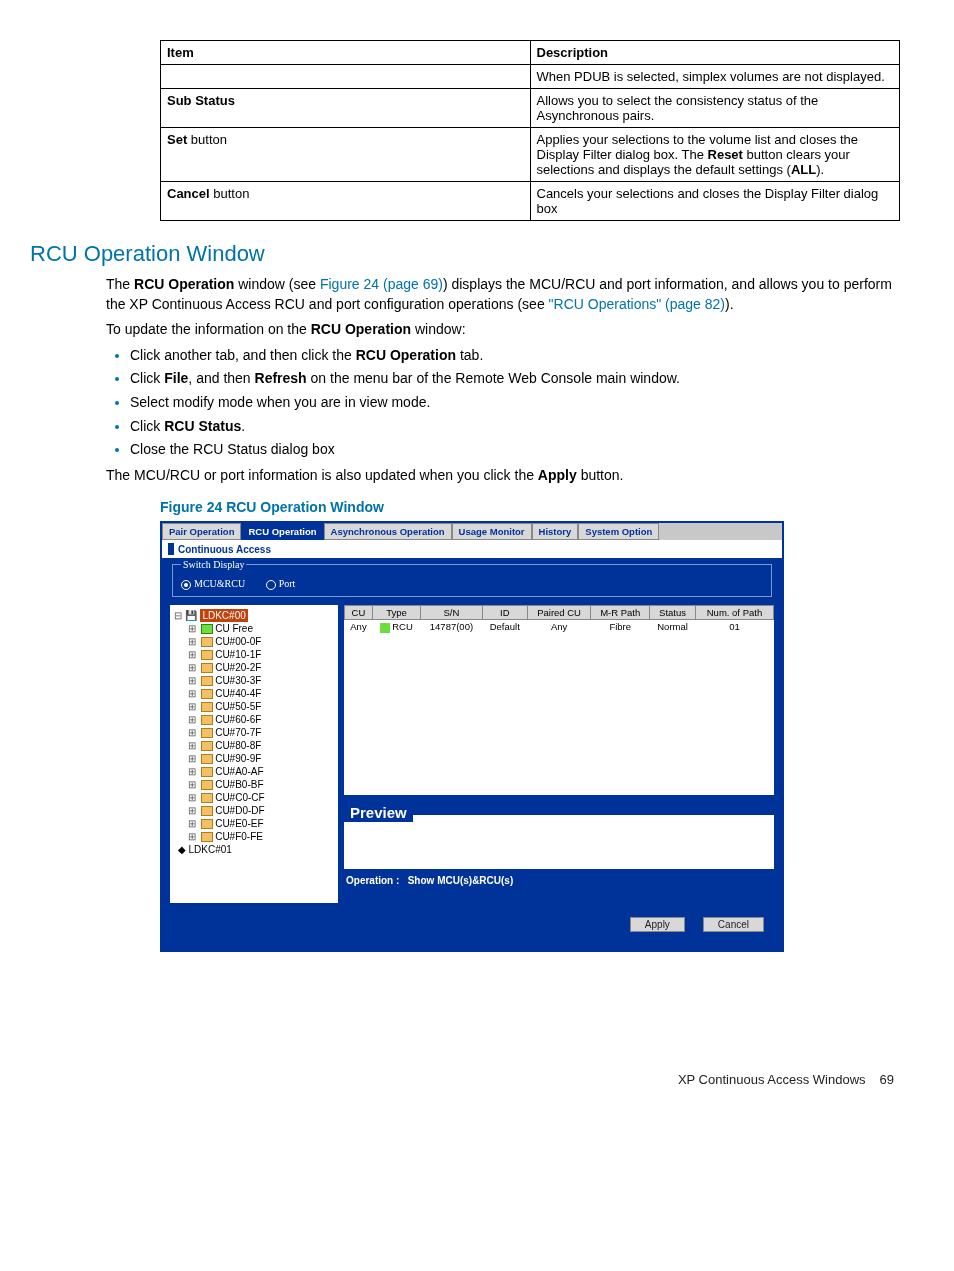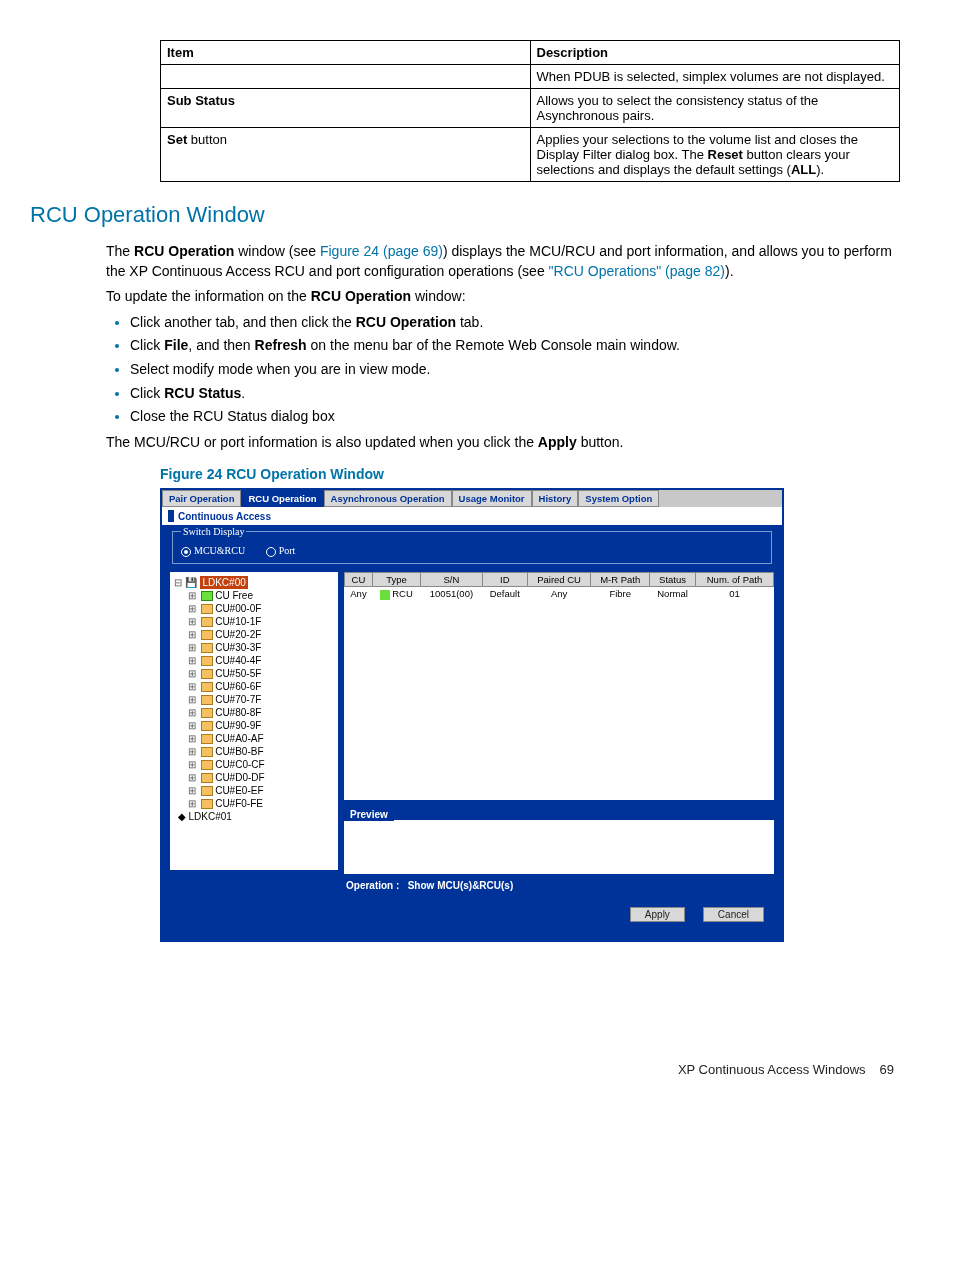--- a/index.html
+++ b/index.html
@@ -25,21 +25,21 @@
     font-size: 13px;
   }
   .def-table th {
     font-weight: bold;
   }
   h2.section-heading {
     font-family: Arial, sans-serif;
     font-weight: normal;
     font-size: 22px;
     color: #0073a8;
-    margin: 20px 0 14px 0;
+    margin: 20px 0 8px 0;
   }
   .body-text {
     margin-left: 76px;
     font-size: 14px;
     line-height: 1.4;
   }
   .body-text p { margin: 6px 0; }
   .bold { font-weight: bold; }
   a.link { color: #0073a8; text-decoration: none; }
   ul.steps {
@@ -147,42 +147,42 @@
   }
   .folder.green { background:#6adf3e;border-color:#2a8a0a;}
   .right-stack {
     flex: 1;
     display:flex;
     flex-direction:column;
     gap:4px;
   }
   .grid-panel {
     background:#fff;
-    height:228px;
+    height:190px;
     font-size:10px;
   }
   .grid-panel table { border-collapse: collapse; width:100%; }
   .grid-panel th {
     background:#d8d8d8;border:1px solid #888;padding:1px 3px;font-weight:normal;
     font-size:9.5px;white-space:nowrap;text-align:center;
   }
   .grid-panel td {
     padding:1px 3px;font-size:9.5px;text-align:center;white-space:nowrap;
   }
   .type-icon {
     display:inline-block;width:10px;height:10px;background:#6adf3e;
     vertical-align:middle;margin-right:2px;
   }
   .preview-panel {
     background:#fff;height:54px;
     position:relative;
   }
   .preview-panel .tab-label {
     position:absolute;top:-12px;left:0;
-    background:#003399;color:#fff;padding:1px 6px;font-weight:bold;font-size:10px;
+    background:#003399;color:#fff;padding:1px 6px;font-weight:bold;font-size:15px;
   }
   .op-row {
     color:#fff;font-size:10px;padding:2px 0 2px 2px;
   }
   .btn-row {
     display:flex;justify-content:flex-end;gap:18px;
     background:#003399;padding:6px 18px 18px 0;
   }
   .win-btn {
     background:#d8d8d8;border:1px solid #888;padding:1px 14px;
@@ -209,20 +209,24 @@
     <td></td>
     <td>When PDUB is selected, simplex volumes are not displayed.</td>
   </tr>
   <tr>
     <td class="bold">Sub Status</td>
     <td>Allows you to select the consistency status of the Asynchronous pairs.</td>
   </tr>
   <tr>
     <td><span class="bold">Set</span><span> button</span></td>
     <td><span>Applies your selections to the volume list and closes the Display Filter dialog box. The </span><span class="bold">Reset</span><span> button clears your selections and displays the default settings (</span><span class="bold">ALL</span><span>).</span></td>
+  </tr>
+  <tr>
+    <td><span class="bold">Cancel</span><span> button</span></td>
+    <td>Cancels your selections and closes the Display Filter dialog box</td>
   </tr>
 </tbody>
   </table>
 
 <h2 class="section-heading">RCU Operation Window</h2>
 
 <div class="body-text">
   <p>
     <span>The </span><span class="bold">RCU Operation</span><span> window (see </span><a class="link">Figure 24 (page 69)</a><span>) displays the MCU/RCU and port information, and allows you to perform the XP Continuous Access RCU and port configuration operations (see </span><a class="link">"RCU Operations" (page 82)</a><span>).</span>
   </p>
@@ -297,21 +301,21 @@
                 <th>S/N</th>
                 <th>ID</th>
                 <th>Paired CU</th>
                 <th>M-R Path</th>
                 <th>Status</th>
                 <th>Num. of Path</th>
               </tr>
           <tr id="grid-row">
                 <td>Any</td>
                 <td><span class="type-icon"></span>RCU</td>
-                <td>10051(00)</td>
+                <td>14787(00)</td>
                 <td>Default</td>
                 <td>Any</td>
                 <td>Fibre</td>
                 <td>Normal</td>
                 <td>01</td>
               </tr>
         </tbody>
           </table>
       </div>
       <div style="height:12px"></div>

